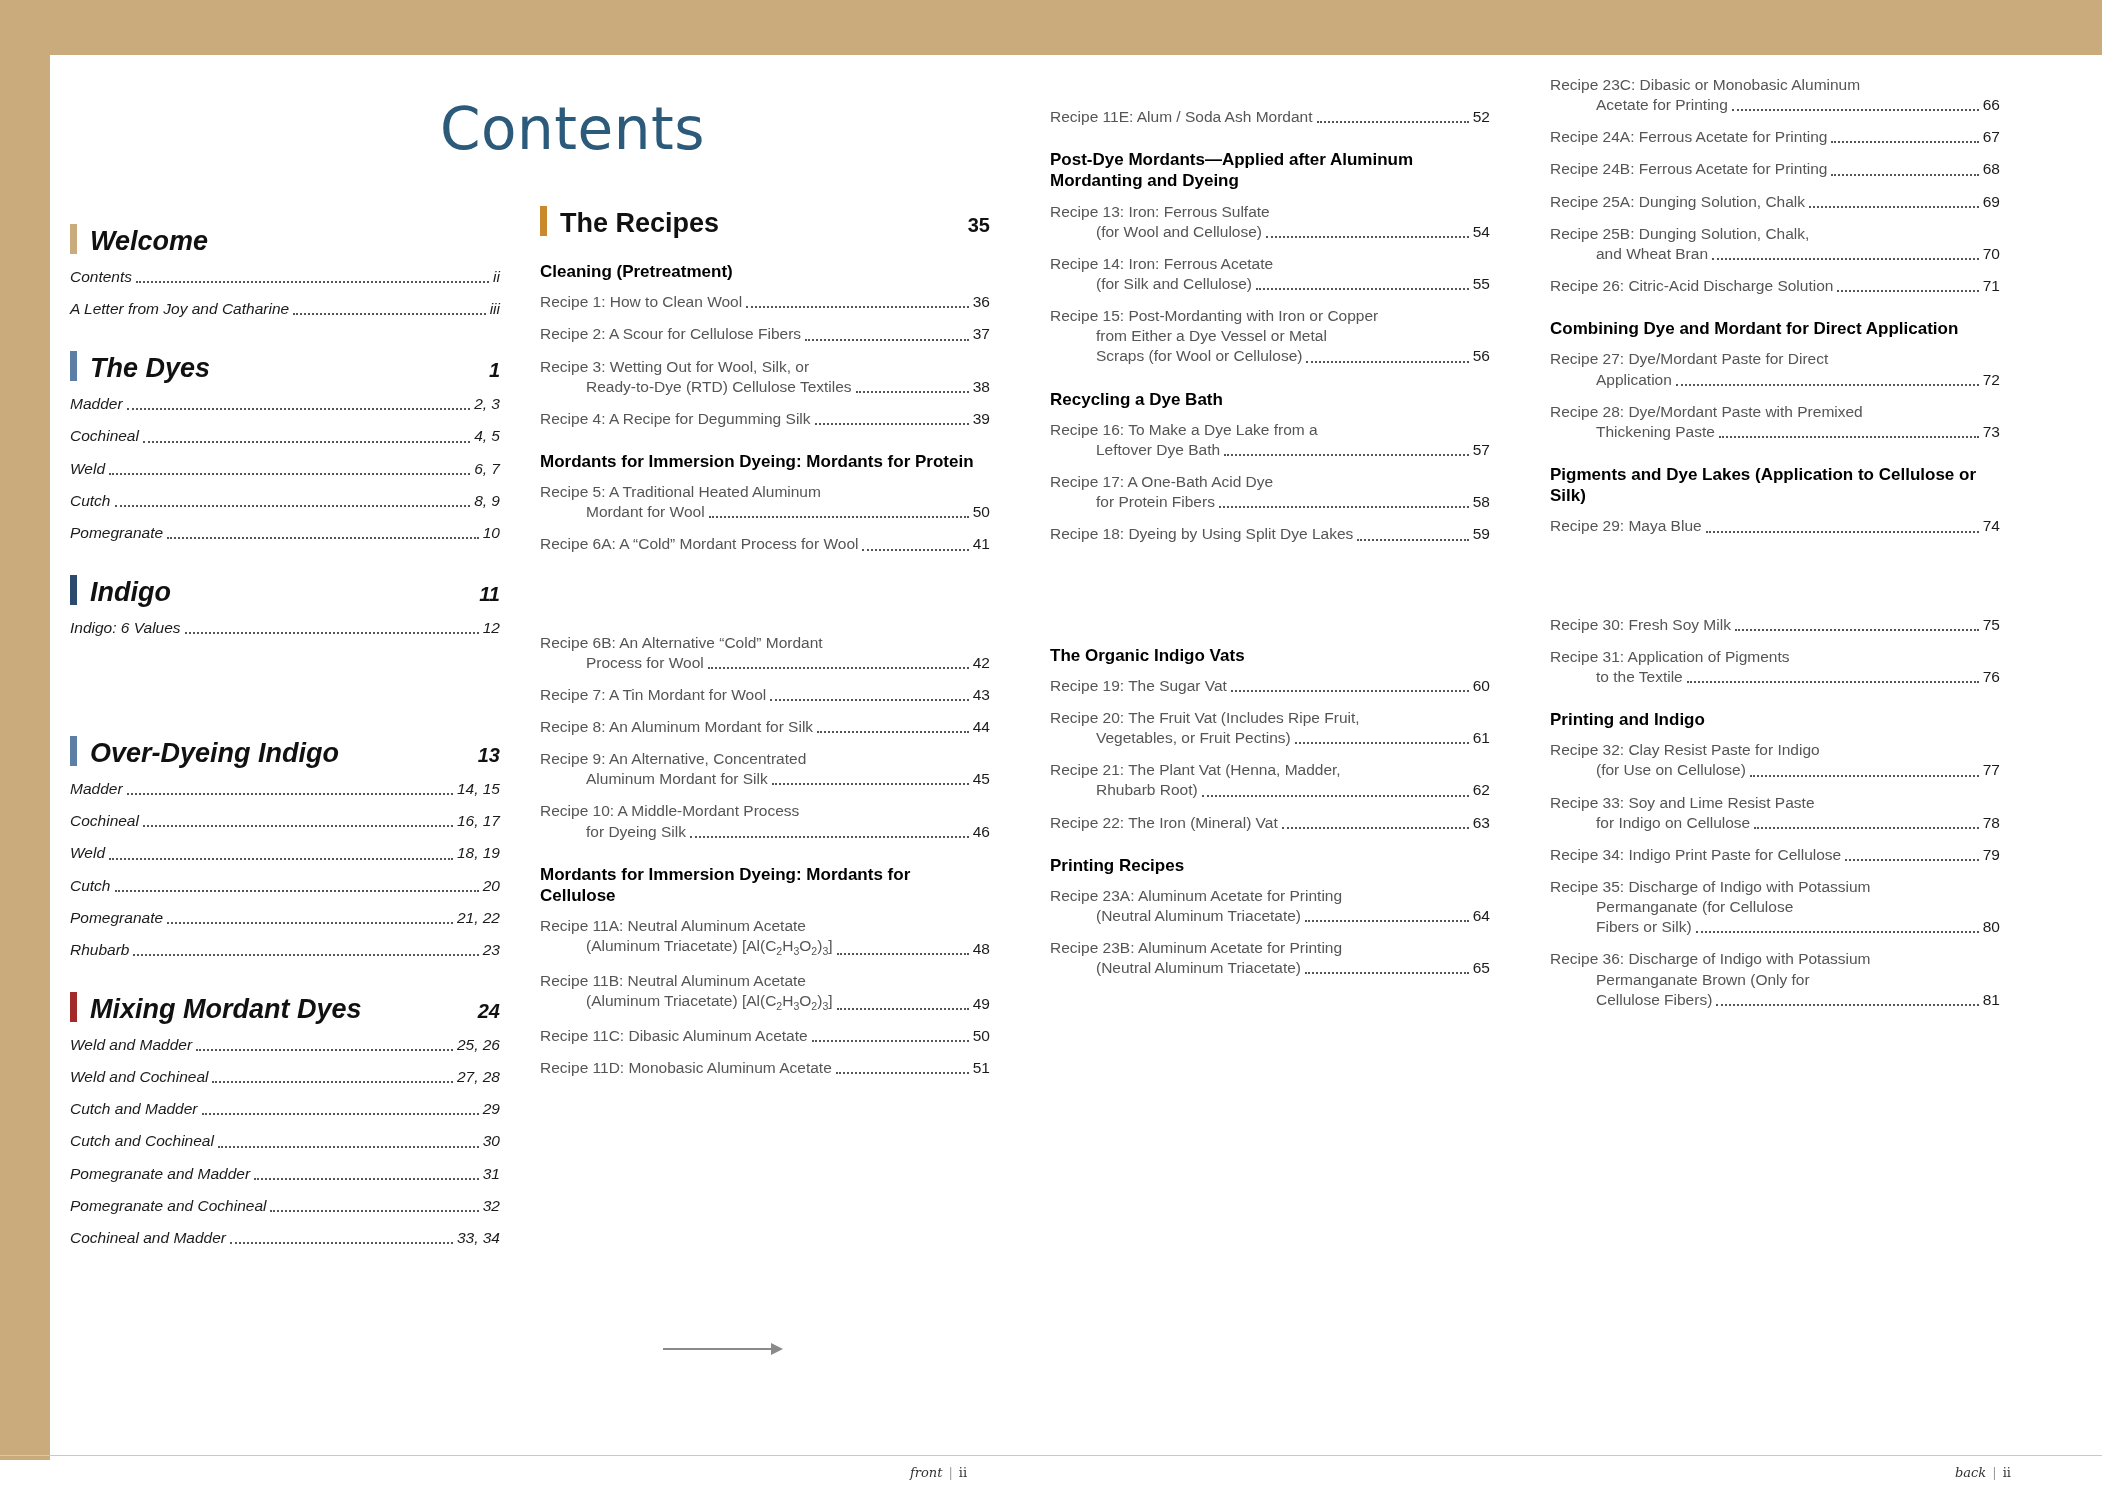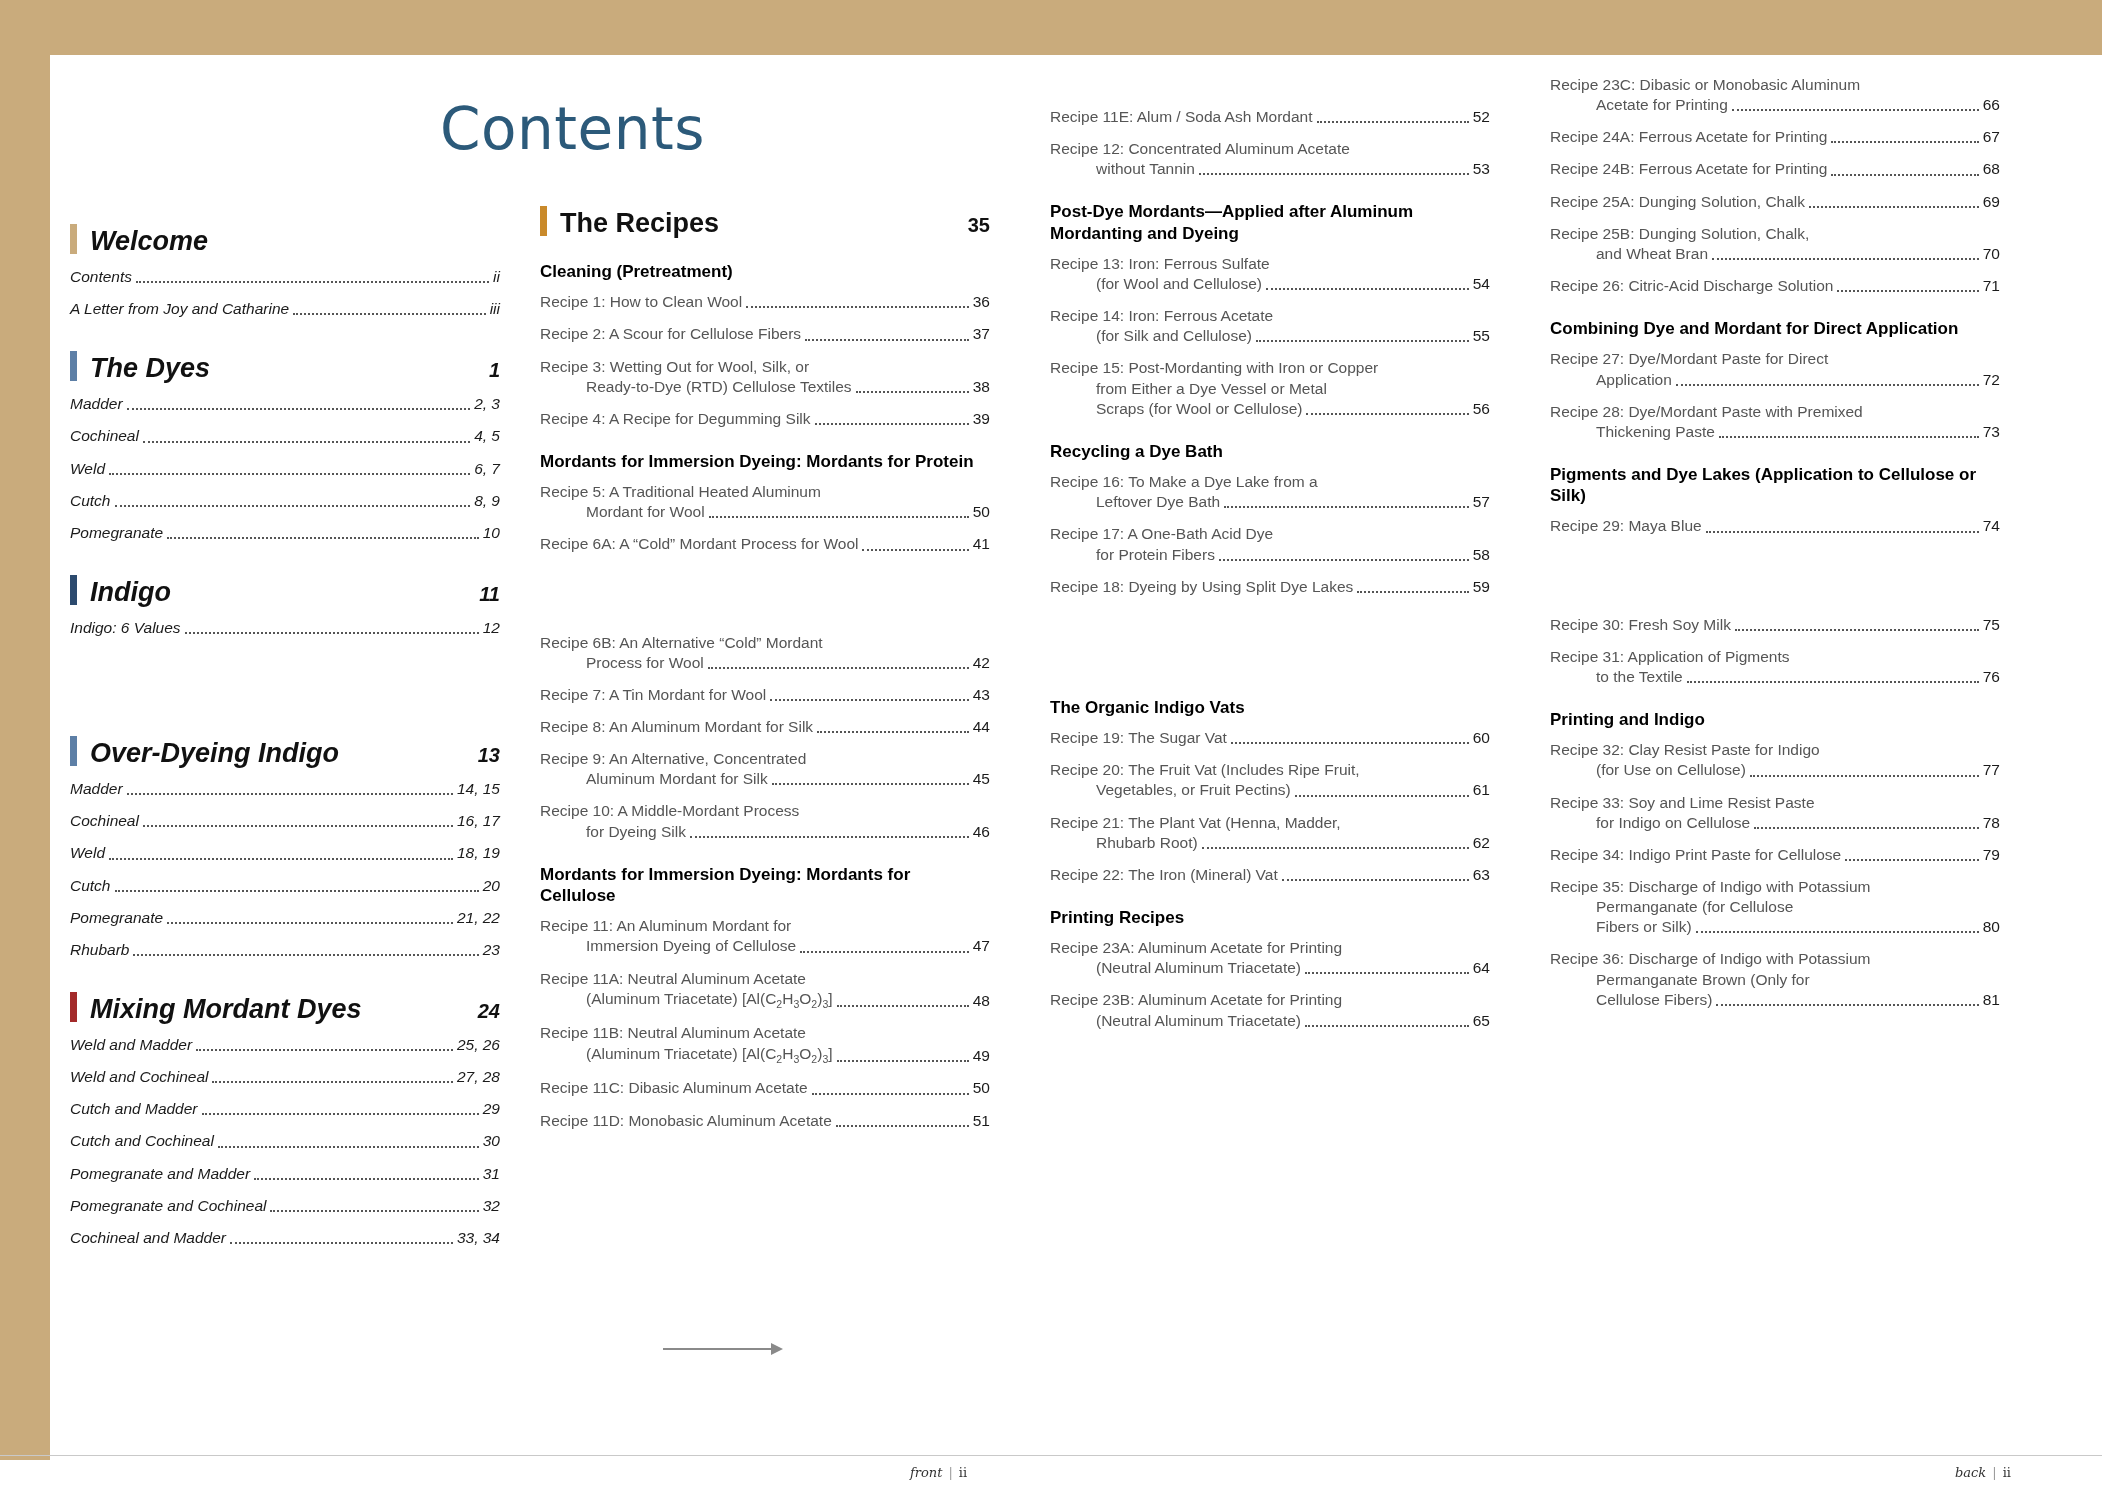--- a/index.html
+++ b/index.html
@@ -312,28 +312,20 @@
       <div class="entry wrap grey">
         <span class="l1">Recipe 10: A Middle-Mordant Process</span>
         <div class="line2">
           <span class="label">for Dyeing Silk</span>
           <span class="dots"></span>
           <span class="pg">46</span>
         </div>
       </div>
       <div class="subhead">Mordants for Immersion Dyeing: Mordants for Cellulose</div>
       <div class="entry wrap grey">
-        <span class="l1">Recipe 11: An Aluminum Mordant for</span>
-        <div class="line2">
-          <span class="label">Immersion Dyeing of Cellulose</span>
-          <span class="dots"></span>
-          <span class="pg">47</span>
-        </div>
-      </div>
-      <div class="entry wrap grey">
         <span class="l1">Recipe 11A: Neutral Aluminum Acetate</span>
         <div class="line2">
           <span class="label">(Aluminum Triacetate) [Al(C<sub>2</sub>H<sub>3</sub>O<sub>2</sub>)<sub>3</sub>]</span>
           <span class="dots"></span>
           <span class="pg">48</span>
         </div>
       </div>
       <div class="entry wrap grey">
         <span class="l1">Recipe 11B: Neutral Aluminum Acetate</span>
         <div class="line2">
@@ -351,28 +343,20 @@
         <span class="label">Recipe 11D: Monobasic Aluminum Acetate</span>
         <span class="dots"></span>
         <span class="pg">51</span>
       </div>
     </div>
   <div class="col col3" style="top:20px;margin-top:32px;">
       <div class="entry grey">
         <span class="label">Recipe 11E: Alum / Soda Ash Mordant</span>
         <span class="dots"></span>
         <span class="pg">52</span>
-      </div>
-      <div class="entry wrap grey">
-        <span class="l1">Recipe 12: Concentrated Aluminum Acetate</span>
-        <div class="line2">
-          <span class="label">without Tannin</span>
-          <span class="dots"></span>
-          <span class="pg">53</span>
-        </div>
       </div>
       <div class="subhead">Post-Dye Mordants—Applied after Aluminum Mordanting and Dyeing</div>
       <div class="entry wrap grey">
         <span class="l1">Recipe 13: Iron: Ferrous Sulfate</span>
         <div class="line2">
           <span class="label">(for Wool and Cellulose)</span>
           <span class="dots"></span>
           <span class="pg">54</span>
         </div>
       </div>

